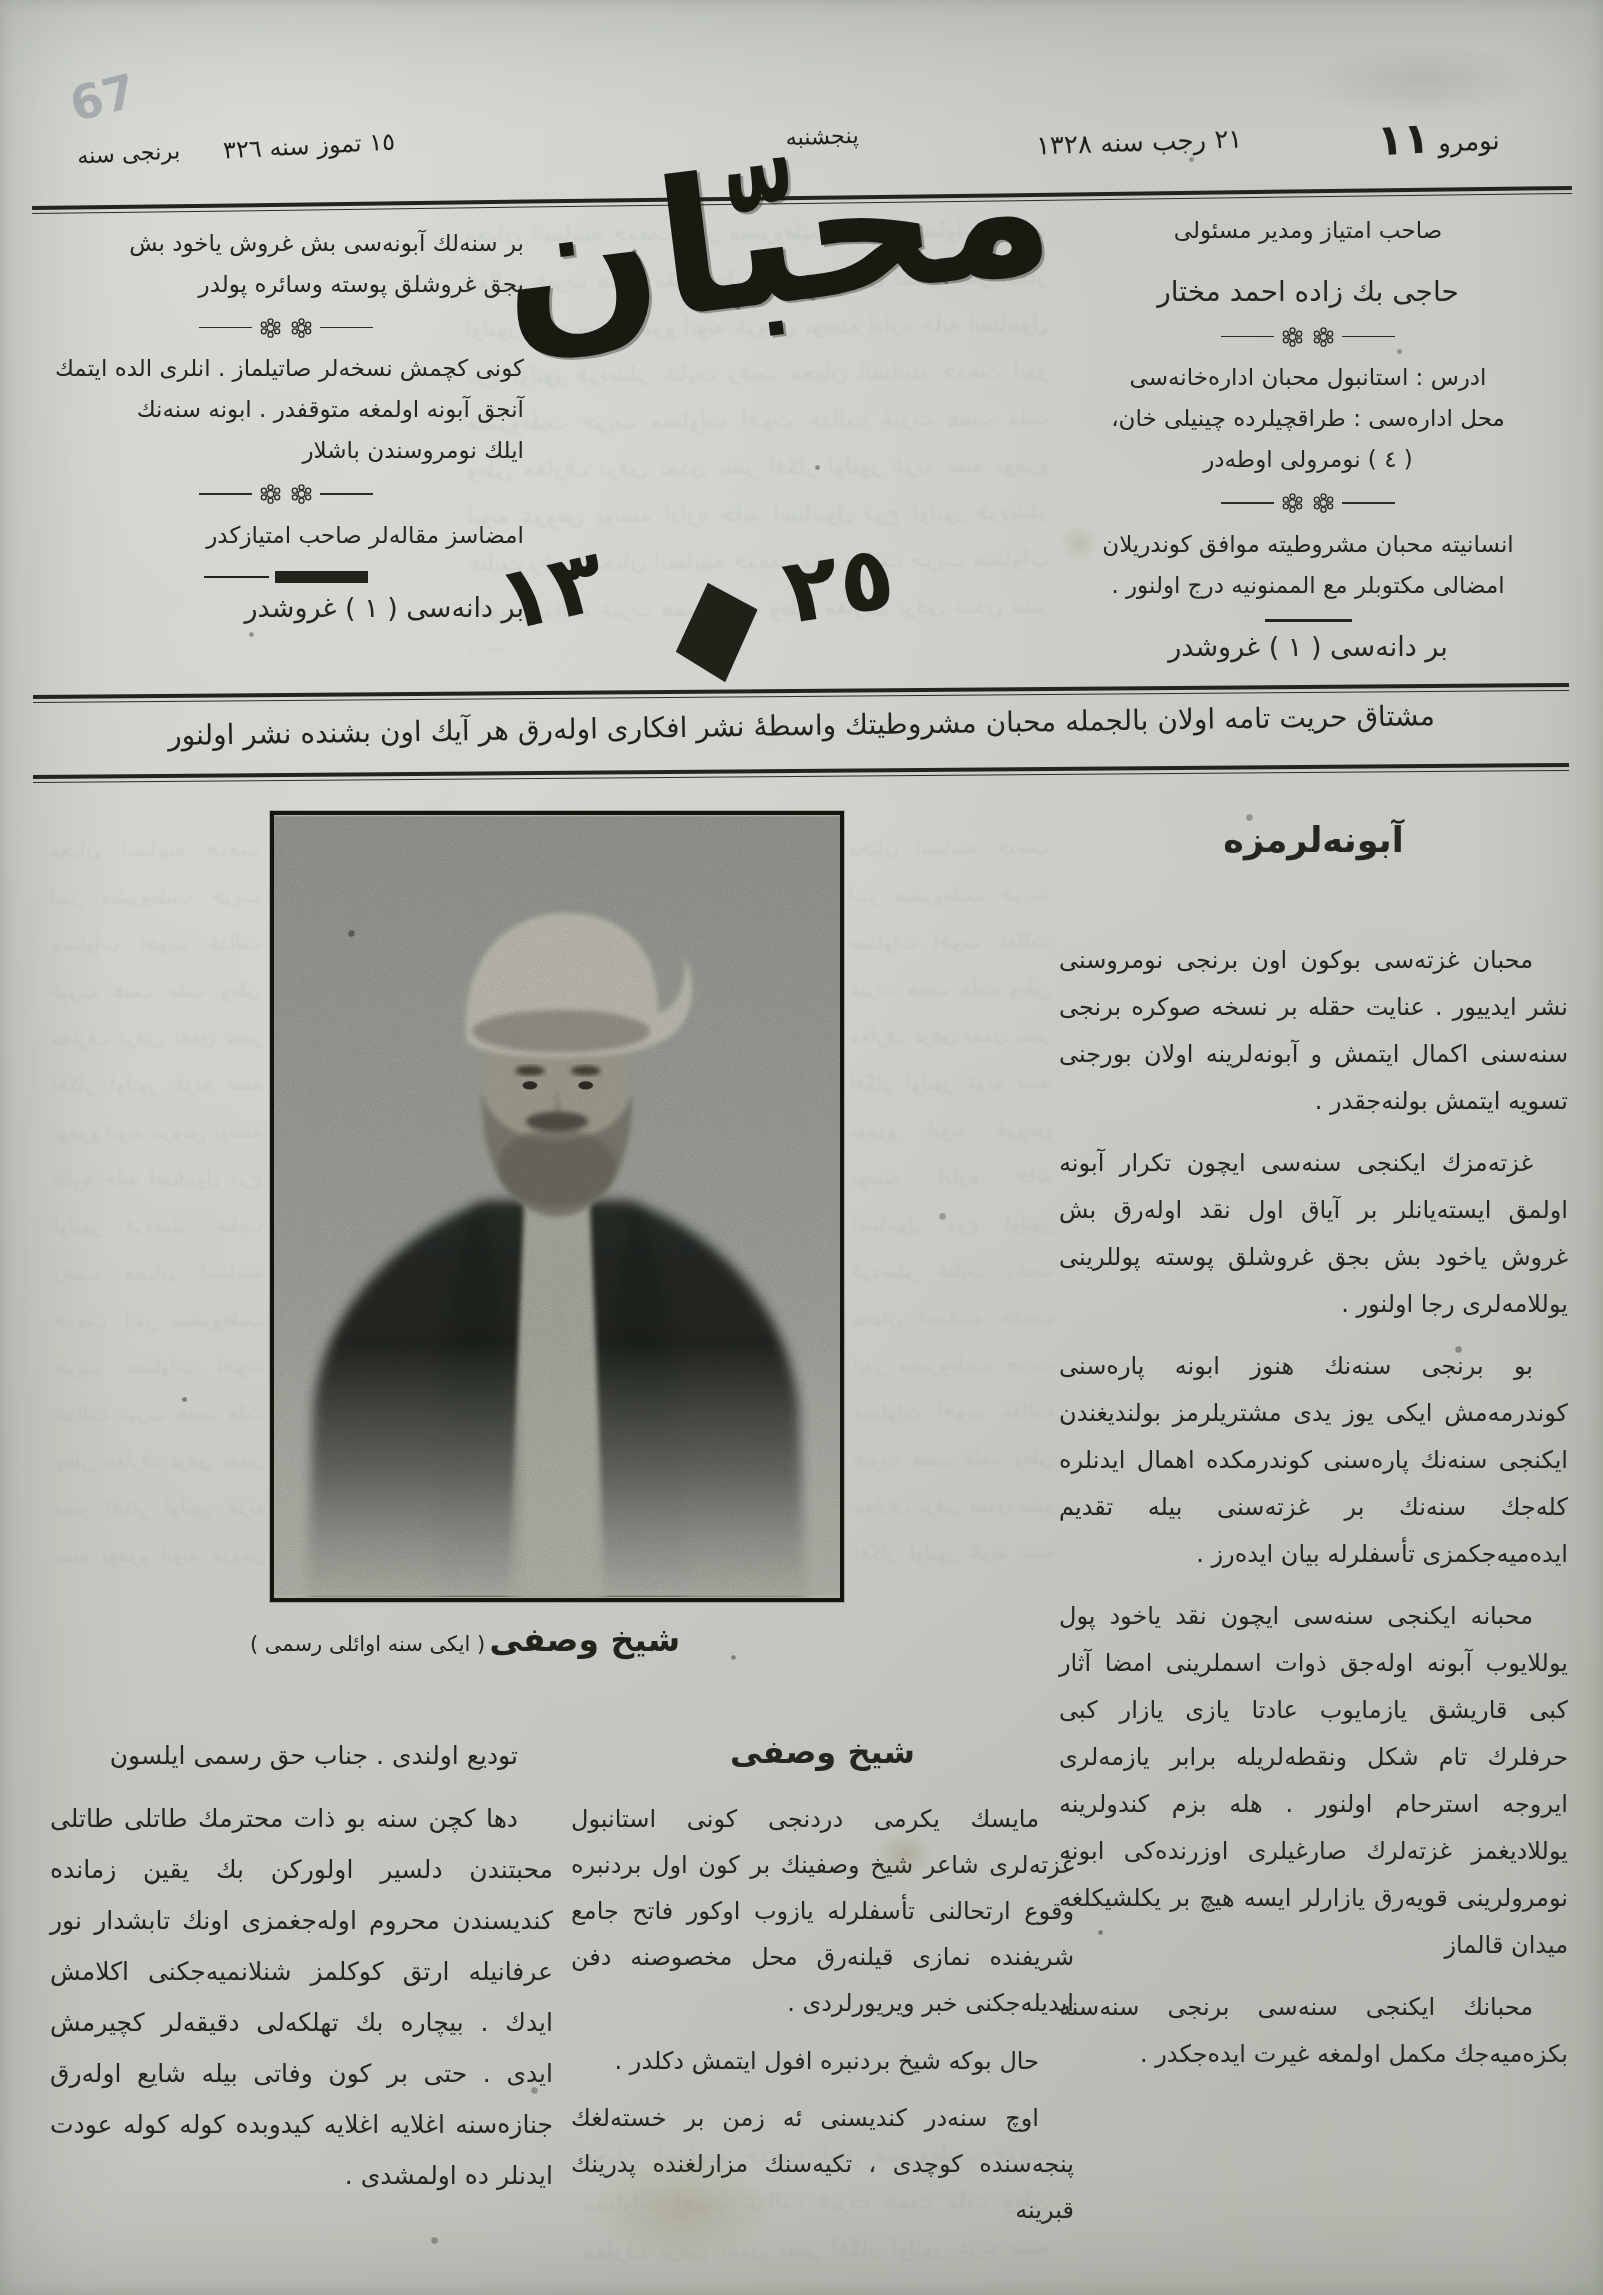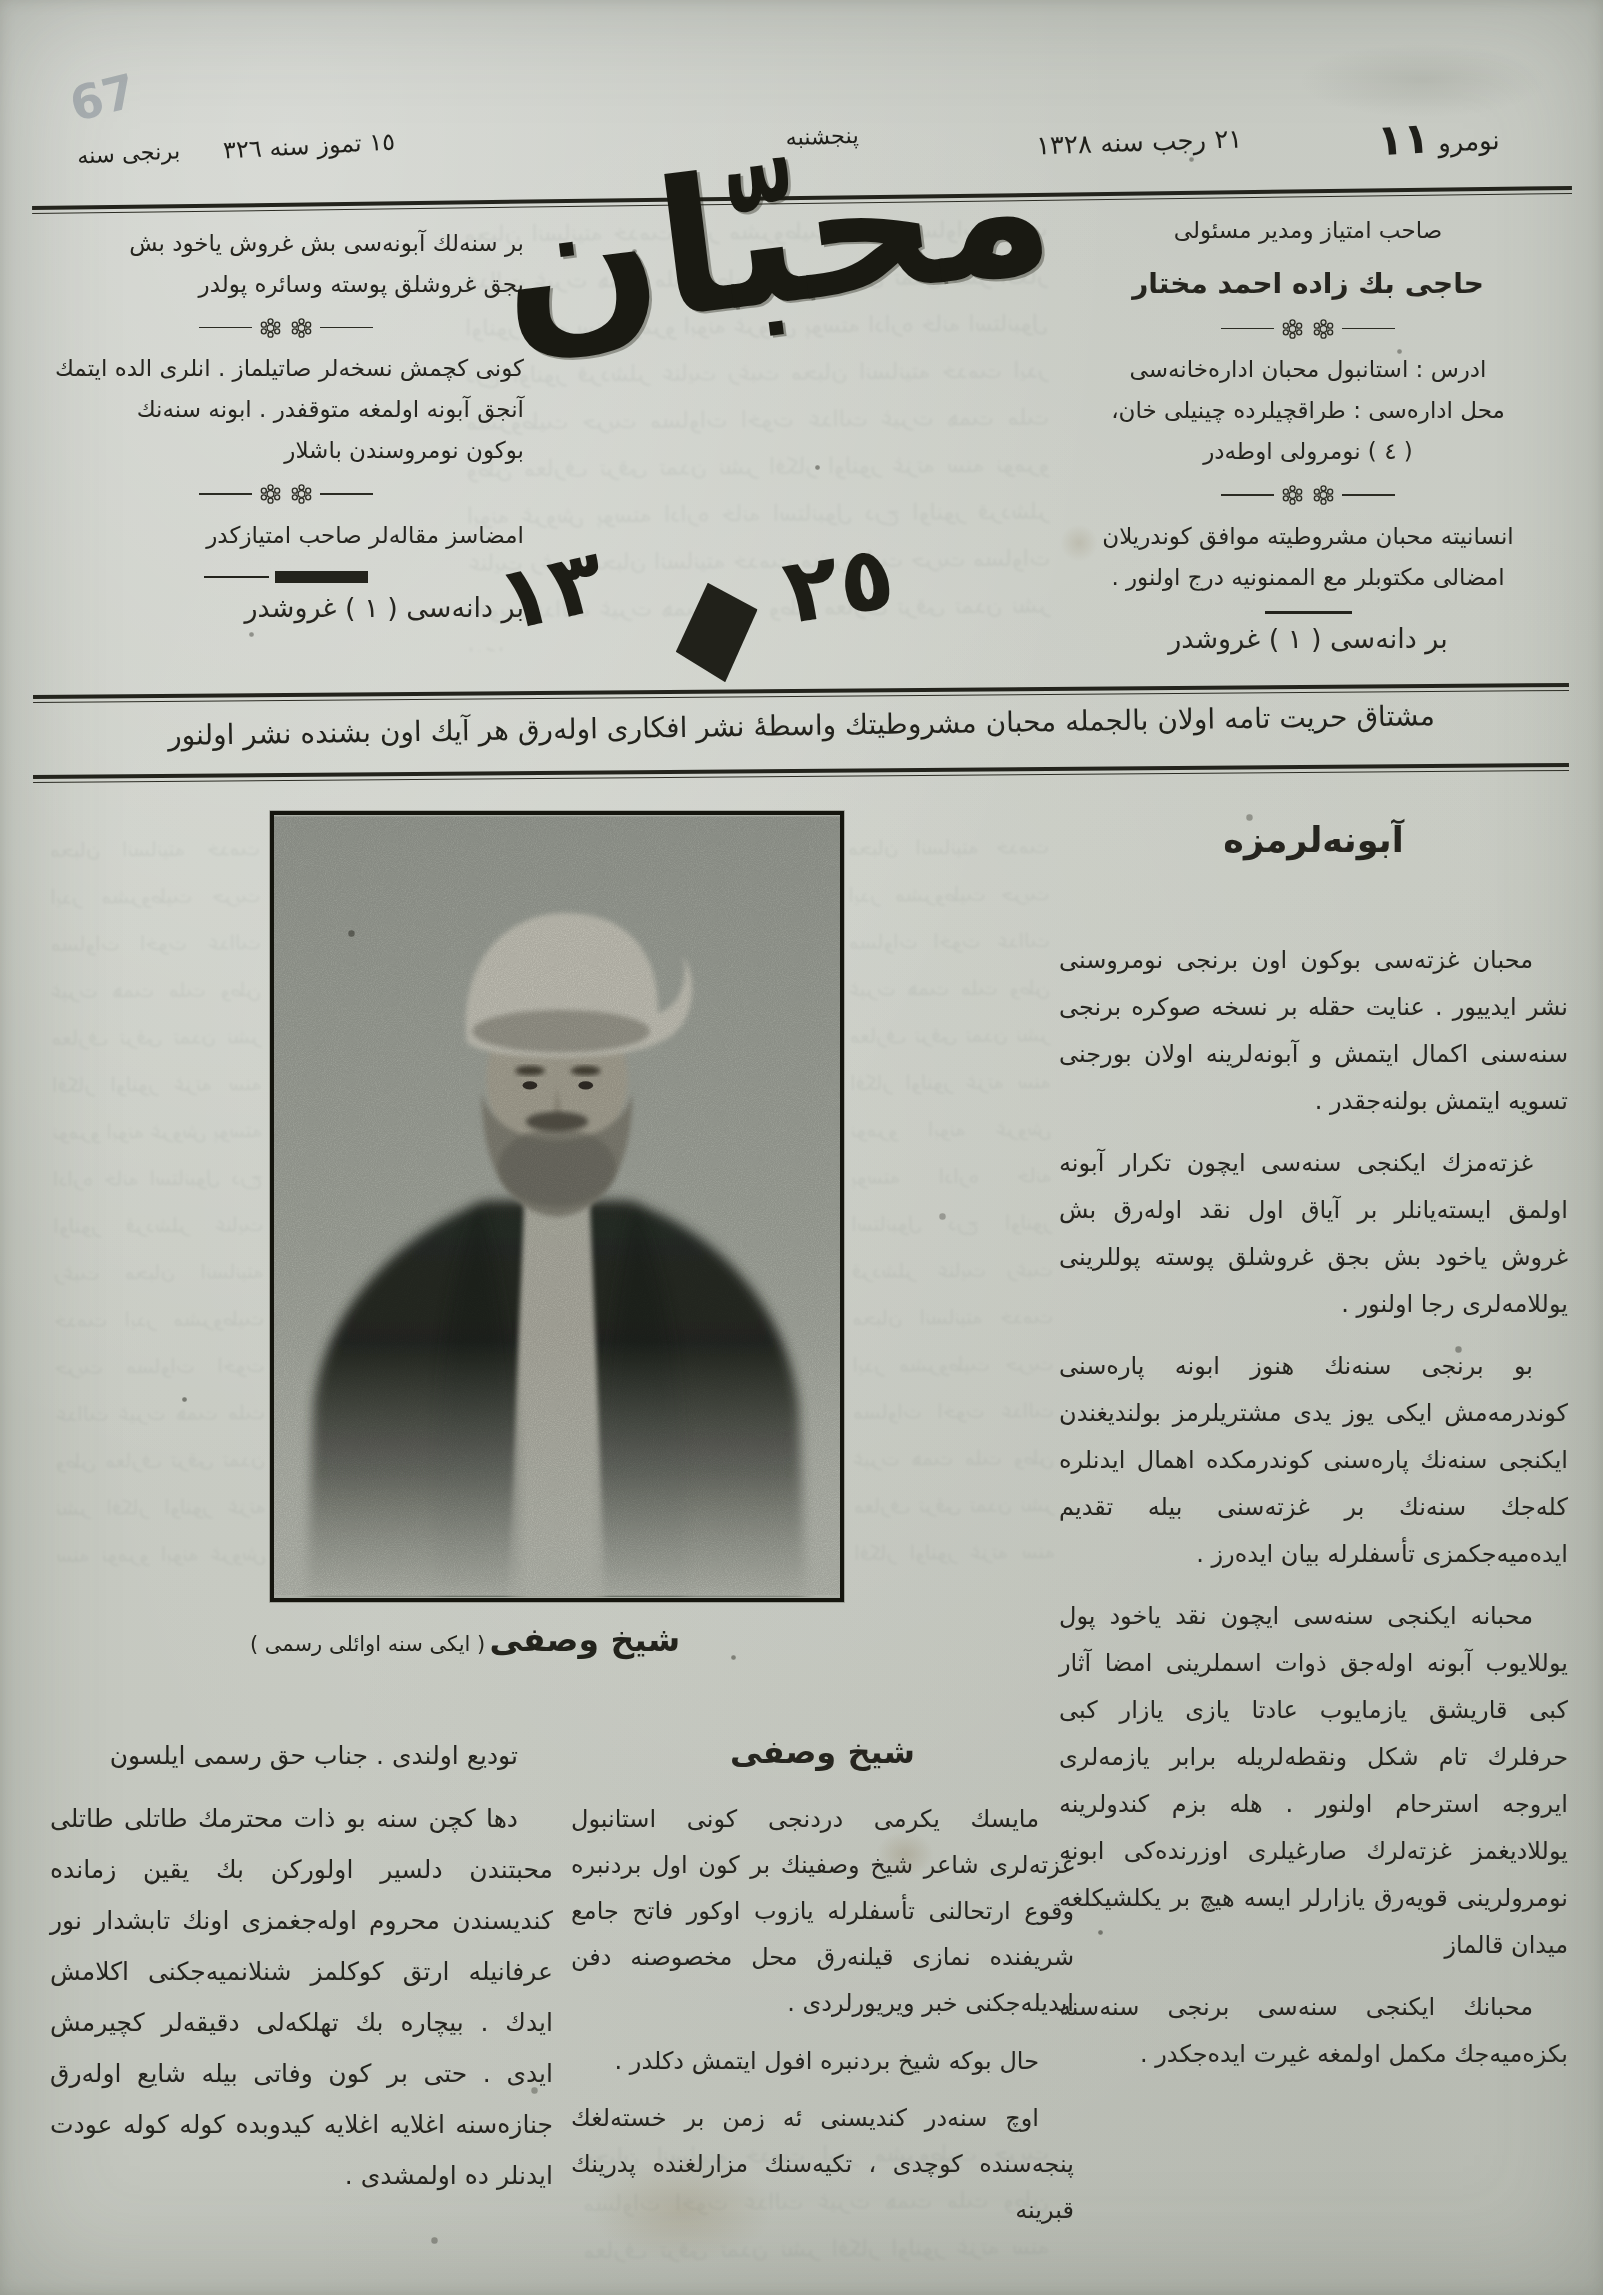--- a/index.html
+++ b/index.html
@@ -39,21 +39,21 @@
   .ruledouble::after{content:"";display:block;height:2.5px;border-bottom:1.7px solid #2b2b23;}
   .r-top{left:32px;top:196px;width:1540px;transform:rotate(-.75deg);}
   .r-ban-top{left:33px;top:689px;width:1536px;transform:rotate(-.45deg);}
   .r-ban-bot{left:33px;top:769px;width:1536px;transform:rotate(-.45deg);}
 
   
   .infocol{position:absolute;direction:rtl;text-align:center;}
   .ic-left{left:48px;top:223px;width:476px;text-align:right;}
   .ic-right{left:1055px;top:210px;width:506px;}
   .info-line{font-size:23px;line-height:41px;}
-  .owner-name{font-size:28px;font-weight:700;line-height:45px;margin-top:10px;}
+  .owner-name{font-size:28px;font-weight:400;line-height:45px;margin-top:18px;}
   .price-line{font-size:27px;margin-top:9px;}
 
   .fdiv{display:flex;align-items:center;justify-content:center;gap:5.8px;margin:12.5px auto 10.8px;}
   .fdiv .ln{height:1.7px;width:53px;background:#2b2b23;}
   .smallrule{display:flex;align-items:center;justify-content:center;gap:6.7px;margin:15px auto 5px;}
   .smallrule .bar{width:93px;height:12.5px;background:#23231c;}
   .smallrule .dash{width:65px;height:2.5px;background:#23231c;}
   .dashrule{width:87px;height:3.3px;background:#23231c;margin:13.3px auto 6.7px;}
 
   
@@ -151,21 +151,21 @@
             <circle cx="7" cy="8" r="3"></circle>
             <circle cx="7" cy="16" r="3"></circle>
             <circle cx="23" cy="8" r="3"></circle>
             <circle cx="23" cy="16" r="3"></circle>
           </g>
         </svg>
       <span class="ln"></span>
     </div>
     <div class="info-line">كونى كچمش نسخه‌لر صاتيلماز . انلرى الده ايتمك</div>
     <div class="info-line">آنجق آبونه اولمغه متوقفدر . ابونه سنه‌نك</div>
-    <div class="info-line">بوكون نومروسندن باشلار</div>
+    <div class="info-line">ايلك نومروسندن باشلار</div>
     <div class="fdiv">
       <span class="ln"></span>
       <svg width="25" height="20" viewBox="0 0 30 24">
           <g fill="none" stroke="#2b2b23" stroke-width="1.6">
             <circle cx="15" cy="12" r="4"></circle>
             <circle cx="15" cy="4" r="3"></circle>
             <circle cx="15" cy="20" r="3"></circle>
             <circle cx="7" cy="8" r="3"></circle>
             <circle cx="7" cy="16" r="3"></circle>
             <circle cx="23" cy="8" r="3"></circle>

